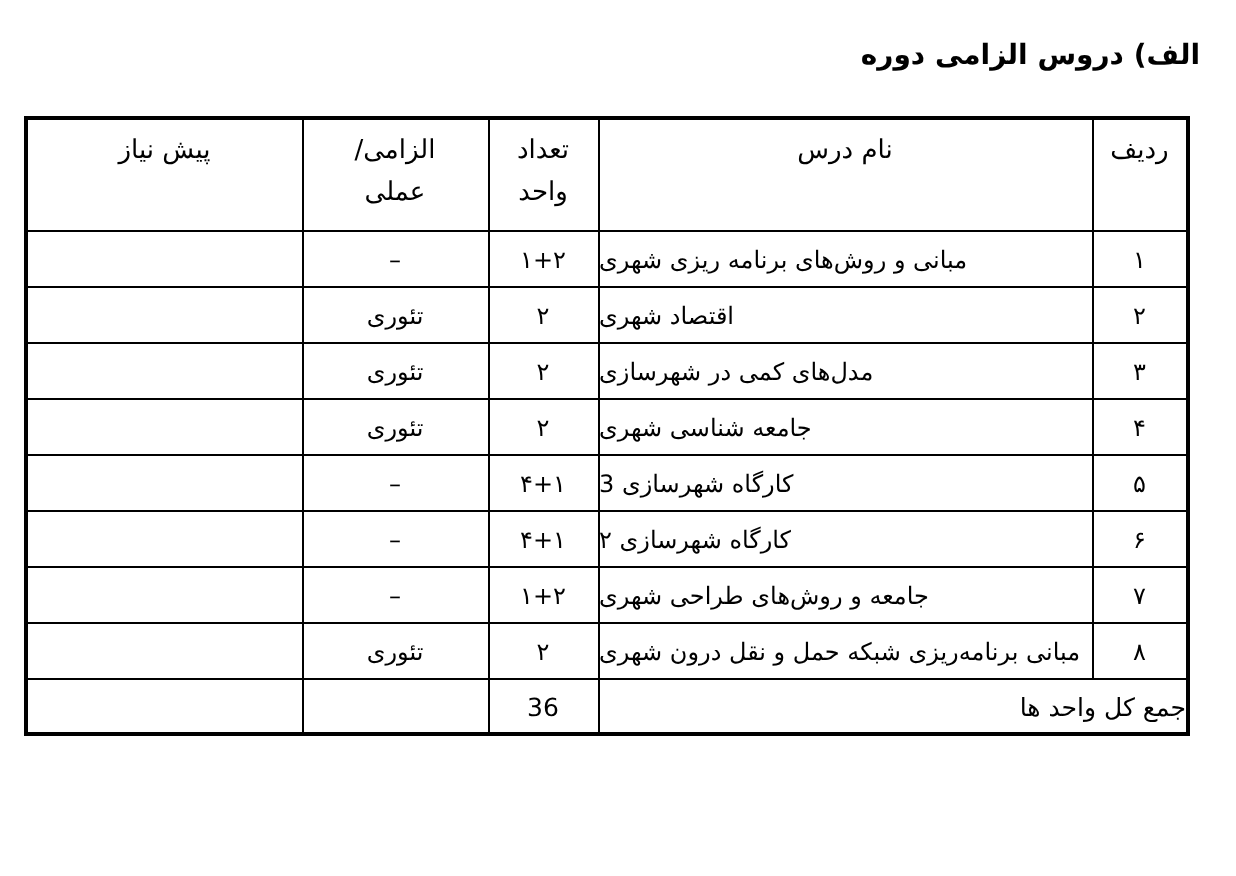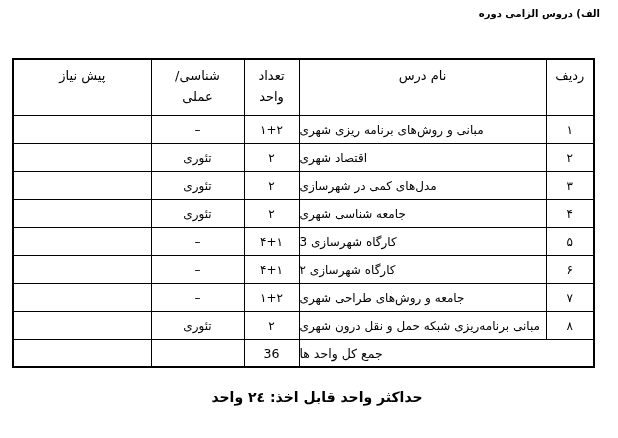--- a/index.html
+++ b/index.html
@@ -7,22 +7,22 @@
     position:relative;
     width:618px;height:438px;
     background:#ffffff;
     font-family:"DejaVu Sans", sans-serif;
     color:#000;
     direction:rtl;
     overflow:hidden;
   }
   .doc-title{
     position:absolute;
-    top:8px;right:18px;
-    font-size:10px;
+    top:20px;right:18px;
+    font-size:14px;
     font-weight:bold;
     white-space:nowrap;
   }
   table.courses{
     position:absolute;
     top:58px;right:23px;
     border-collapse:collapse;
     table-layout:fixed;
     border:2px solid #000;
   }
@@ -44,21 +44,21 @@
     padding-top:5px;
     font-size:13px;
     text-align:center;
     line-height:21px;
   }
   tr.row td{height:27px;font-size:12px;vertical-align:middle;}
   td.no, td.units, td.type, td.prereq{text-align:center;}
   td.name{text-align:left;padding-right:8px;font-size:12px;}
   .ltr-num{direction:ltr;unicode-bidi:isolate;display:inline-block;text-align:center;}
   tr.total td{height:26px;font-size:12.5px;vertical-align:middle;}
-  td.total-label{text-align:left;}
+  td.total-label{text-align:right;}
   .footer-note{
     position:absolute;
     top:389px;left:16px;right:0;
     text-align:center;
     font-size:14px;
     font-weight:bold;
   }
 </style>
 </head>
 <body>
@@ -77,21 +77,21 @@
     </colgroup>
     <tbody>
         <tr class="head">
       <th><span>ردیف</span></th>
       <th><span>نام درس</span></th>
       <th>
         <div>تعداد</div>
         <div>واحد</div>
       </th>
       <th>
-        <div>شناسی/</div>
+        <div>الزامی/</div>
         <div>عملی</div>
       </th>
       <th><span>پیش نیاز</span></th>
     </tr>
 
     <tr class="row">
       <td class="no">۱</td>
       <td class="name">مبانی و روش‌های برنامه ریزی شهری</td>
       <td class="units"><span class="ltr-num">۱+۲</span></td>
       <td class="type">–</td>
@@ -149,15 +149,14 @@
 
     <tr class="total">
       <td class="total-label" colspan="2">جمع کل واحد ها</td>
       <td class="units"><span class="ltr-num">36</span></td>
       <td class="type"></td>
       <td class="prereq"></td>
     </tr>
   </tbody>
     </table>
 
-  <div class="footer-note">حداکثر واحد قابل اخذ: ٢٤ واحد</div>
 
 </div>
 
 </body></html>

